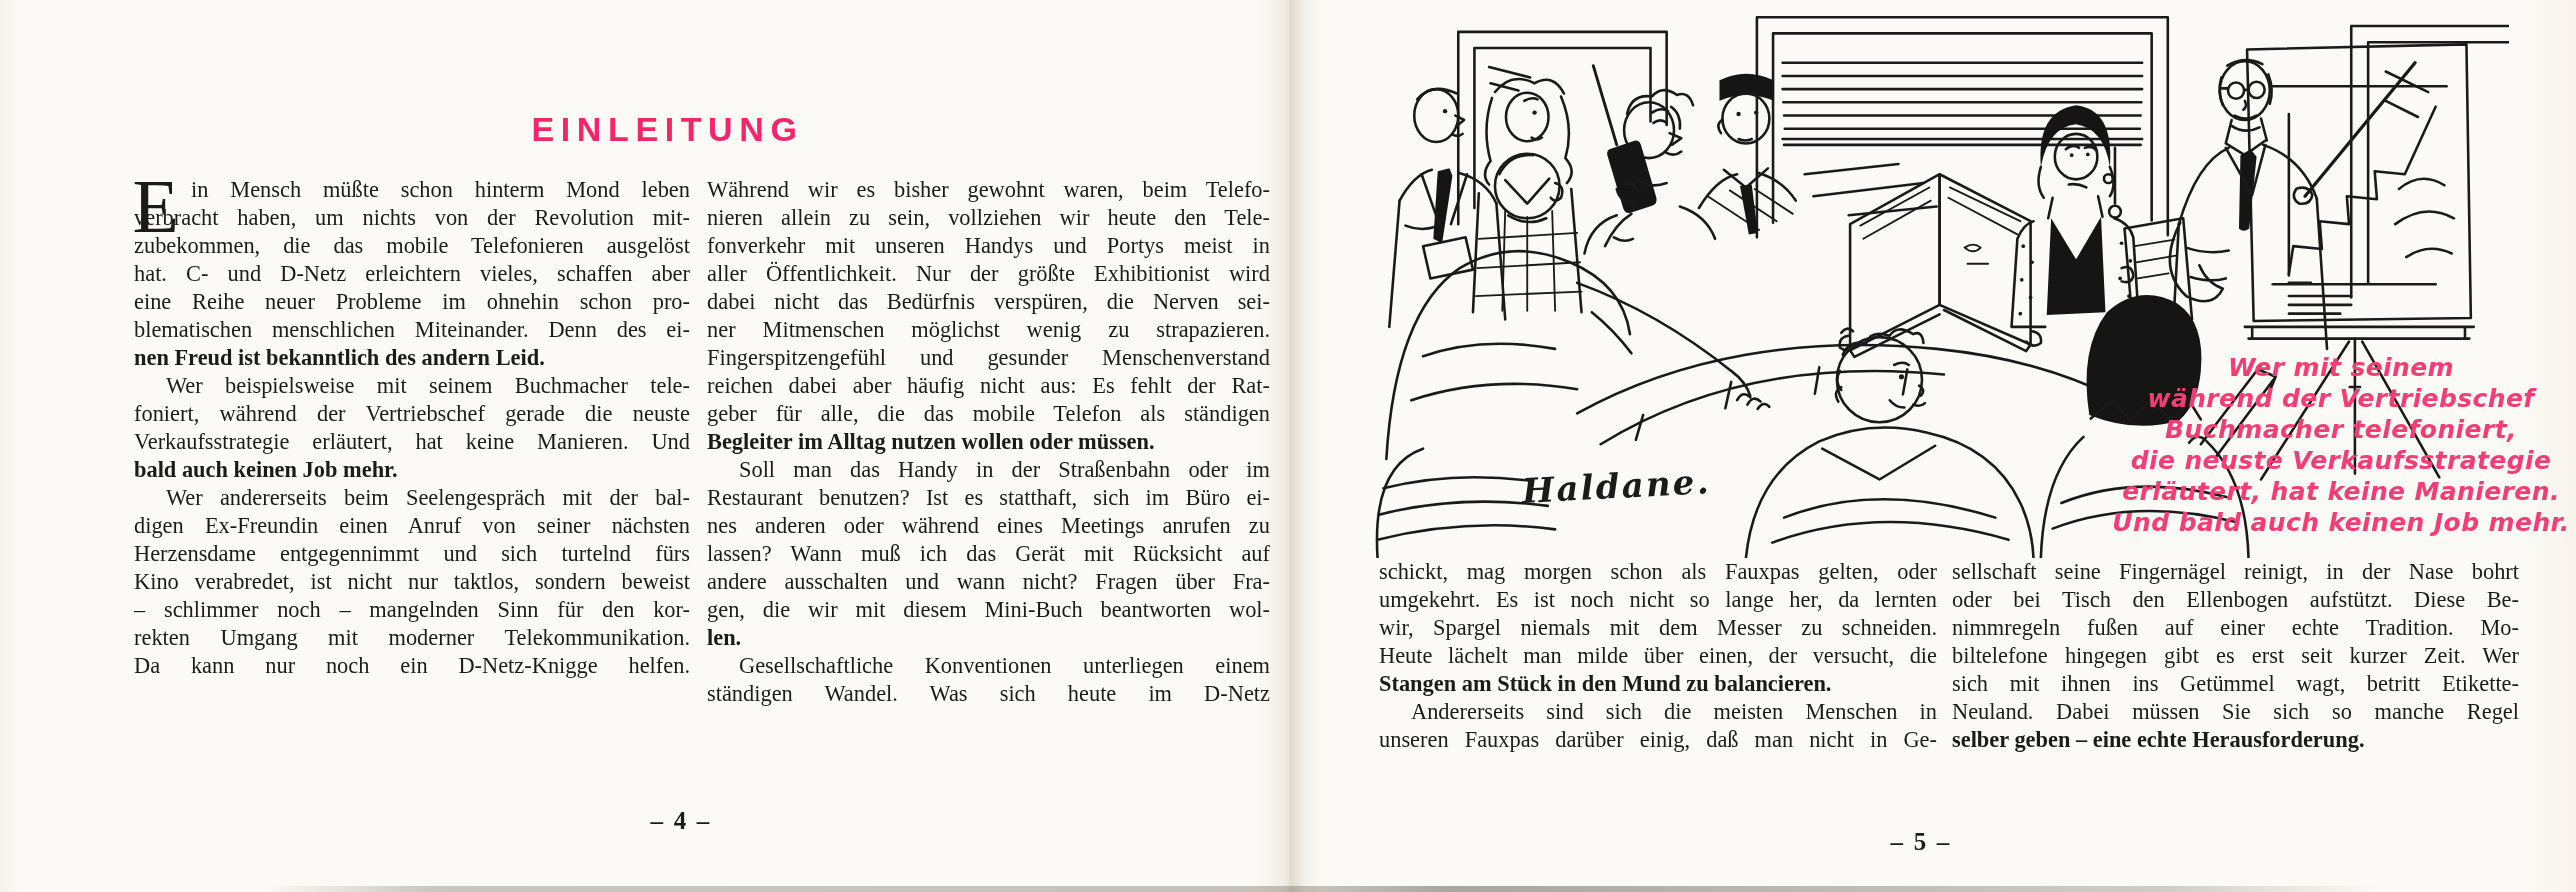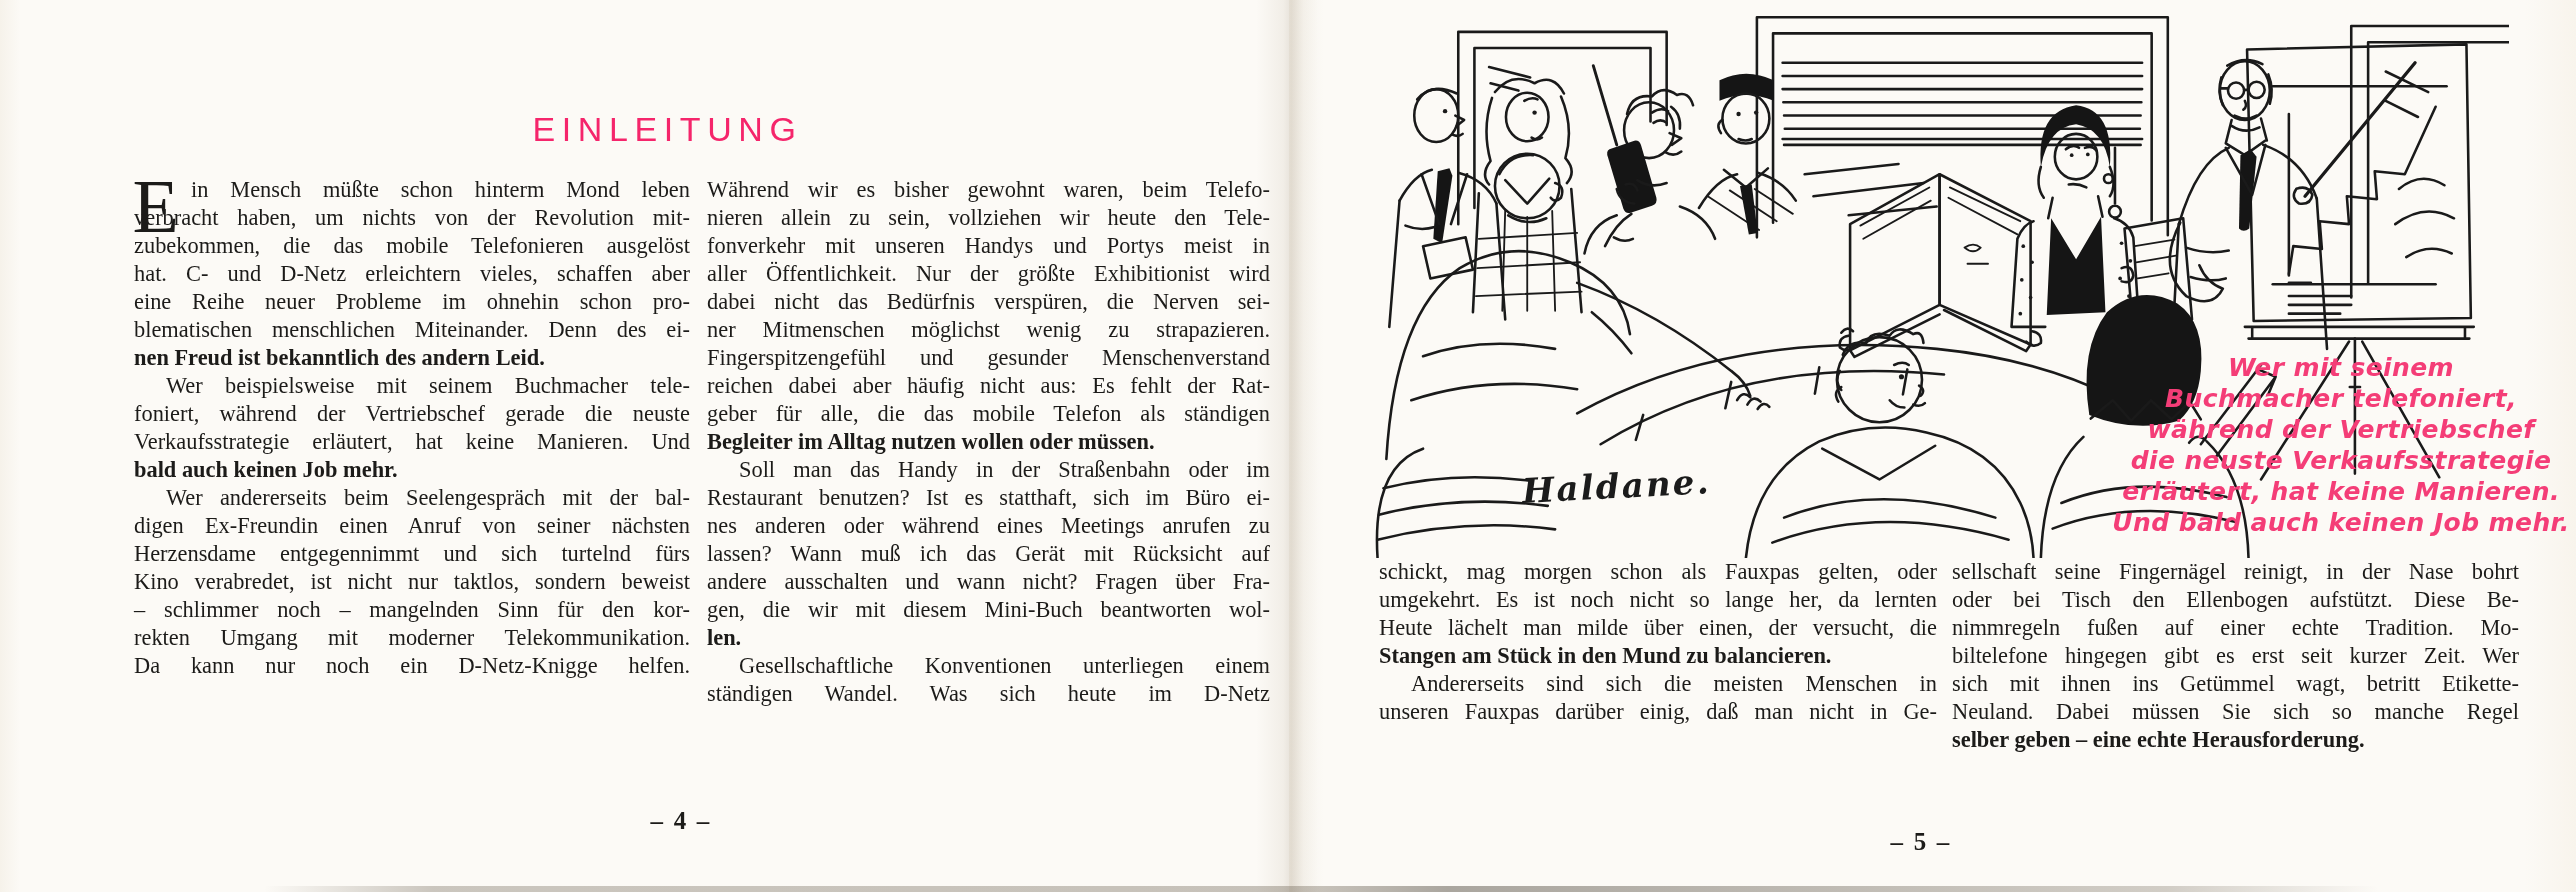--- a/index.html
+++ b/index.html
@@ -15,21 +15,21 @@
     background:var(--paper);
     font-family:"Liberation Serif", serif;
     color:var(--ink);
   }
   .page{position:absolute;top:0;height:892px;}
   .page-left{left:0;width:1289px;background:linear-gradient(90deg,#f6f2ea 0px,var(--paper) 20.5px);}
   .page-right{left:1289px;width:1287px;background:linear-gradient(90deg,#f5f1e9 0px,var(--paper) 29px, var(--paper) 96%, #f8f4ec 100%);}
 
   .page-title{
     position:absolute;left:117px;top:87px;width:1101px;text-align:center;
-    font-family:"Liberation Sans", sans-serif;font-weight:normal;
+    font-family:"Liberation Sans", sans-serif;font-weight:bold;
     font-size:34px;letter-spacing:6.6px;color:var(--title-pink);
   }
   .col{position:absolute;text-align:justify;font-size:22.4px;line-height:28px;}
   #lp-col1{left:134px;top:176px;width:556px;}
   #lp-col2{left:707px;top:176px;width:563px;}
   #rp-col1{left:90px;top:558px;width:558px;}  
   #rp-col2{left:663px;top:558px;width:567px;}  
 
   .tline{text-align:justify;text-align-last:justify;text-justify:inter-word;min-height:28px;}
   .tline.flush{text-align-last:left;font-weight:bold;}
@@ -320,31 +320,32 @@
           <path d="M1180 600 L1262 492 M1200 618 L1282 508 M1282 508 L1258 498 M1282 508 L1272 532"></path>
           <path d="M1164 598 q10 -14 22 -4"></path>
         </g>
       </g>
     </svg>
     <div class="signature">Haldane.</div>
   </figure>
 
   <div class="caption" id="rp-caption">
       <div class="cap-line">Wer mit seinem</div>
+      <div class="cap-line">während der Vertriebschef</div>
       <div class="cap-line">Buchmacher telefoniert,</div>
-      <div class="cap-line">während der Vertriebschef</div>
       <div class="cap-line">die neuste Verkaufsstrategie</div>
       <div class="cap-line">erläutert, hat keine Manieren.</div>
       <div class="cap-line">Und bald auch keinen Job mehr.</div>
     </div>
 
   <div class="col" id="rp-col1">
       <div class="para">
         <div class="tline">schickt, mag morgen schon als Fauxpas gelten, oder</div>
         <div class="tline">umgekehrt. Es ist noch nicht so lange her, da lernten</div>
+        <div class="tline">wir, Spargel niemals mit dem Messer zu schneiden.</div>
         <div class="tline">Heute lächelt man milde über einen, der versucht, die</div>
         <div class="tline flush">Stangen am Stück in den Mund zu balancieren.</div>
       </div>
       <div class="para">
         <div class="tline indent">Andererseits sind sich die meisten Menschen in</div>
         <div class="tline">unseren Fauxpas darüber einig, daß man nicht in Ge-</div>
       </div>
     </div>
   <div class="col" id="rp-col2">
       <div class="para">

